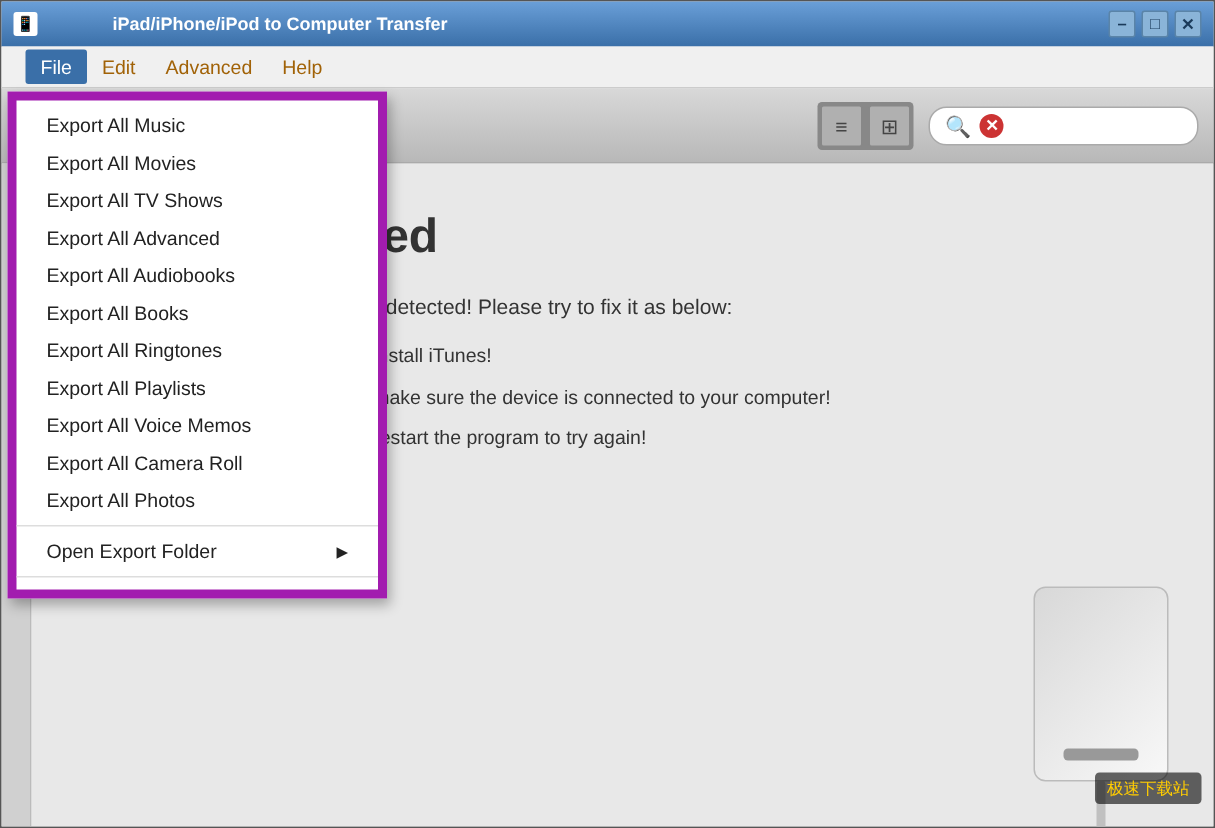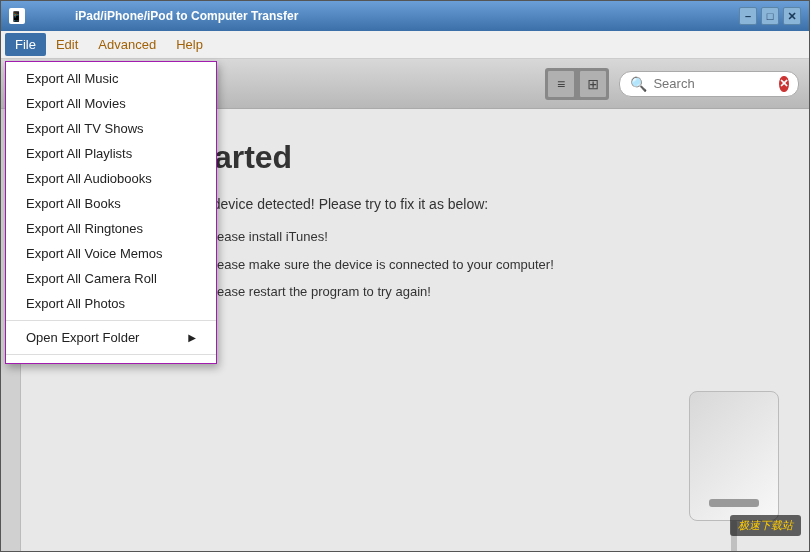--- a/index.html
+++ b/index.html
@@ -81,21 +81,21 @@
       z-index: 100;
     }
     .menu-item {
       padding: 4px 10px;
       cursor: pointer;
       border-radius: 2px;
       font-size: 13px;
       color: #a16207;
       position: relative;
     }
-    .menu-item.active { background: #3a6fa8; color: white; }
+    .menu-item.active { background: #3a6fa8; color: white; margin-left: 12px; }
 
     
     #toolbar {
       background: linear-gradient(to bottom, #d8d8d8, #b8b8b8);
       height: 50px;
       display: flex;
       align-items: center;
       padding: 0 10px;
       gap: 10px;
       border-bottom: 1px solid #aaa;
@@ -278,32 +278,31 @@
     
     #watermark {
       position: absolute;
       bottom: 15px;
       right: 8px;
       background: rgba(0,0,0,0.6);
       color: #ffcc00;
       font-size: 11px;
       padding: 3px 8px;
       border-radius: 3px;
-      font-style: italic;
     }
 
     
     #dropdown-menu {
       position: absolute;
       top: 28px;
       left: 0;
       background: white;
-      border: 1px solid #a21caf;
+      border: 6px solid #a21caf;
       box-shadow: 2px 4px 8px rgba(0,0,0,0.3);
-      width: 212px;
+      width: 253px;
       z-index: 200;
       padding: 4px 0;
     }
     .dropdown-item {
       padding: 5px 20px;
       cursor: pointer;
       font-size: 13px;
       color: #222;
       display: flex;
       align-items: center;
@@ -337,24 +336,25 @@
   </div>
 
   <div id="menu-bar">
     <div id="file-menu-wrapper">
       <div class="menu-item active">File</div>
 
       <div id="dropdown-menu">
         <div class="dropdown-item">Export All Music</div>
         <div class="dropdown-item">Export All Movies</div>
         <div class="dropdown-item">Export All TV Shows</div>
-        <div class="dropdown-item">Export All Playlists</div>
+        <div class="dropdown-item">Export All Advanced</div>
         <div class="dropdown-item">Export All Audiobooks</div>
         <div class="dropdown-item">Export All Books</div>
         <div class="dropdown-item">Export All Ringtones</div>
+        <div class="dropdown-item">Export All Playlists</div>
         <div class="dropdown-item">Export All Voice Memos</div>
         <div class="dropdown-item">Export All Camera Roll</div>
         <div class="dropdown-item">Export All Photos</div>
         <div class="dropdown-separator"></div>
         <div class="dropdown-item">
           <span>Open Export Folder</span>
           <span class="submenu-arrow">▶</span>
         </div>
         <div class="dropdown-separator"></div>
       </div>
@@ -373,21 +373,20 @@
     <div id="view-btns">
       <div class="view-btn">
         <span>≡</span>
       </div>
       <div class="view-btn">
         <span>⊞</span>
       </div>
     </div>
     <div id="search-box">
       <span style="color:#888; font-size:14px;">🔍</span>
-      <input type="text" placeholder="Search" style="">
       <div id="search-clear">✕</div>
     </div>
   </div>
 
   <div id="main-area">
 
     <div id="sidebar"></div>
 
     <div id="content">
       <div style="width:100%">

